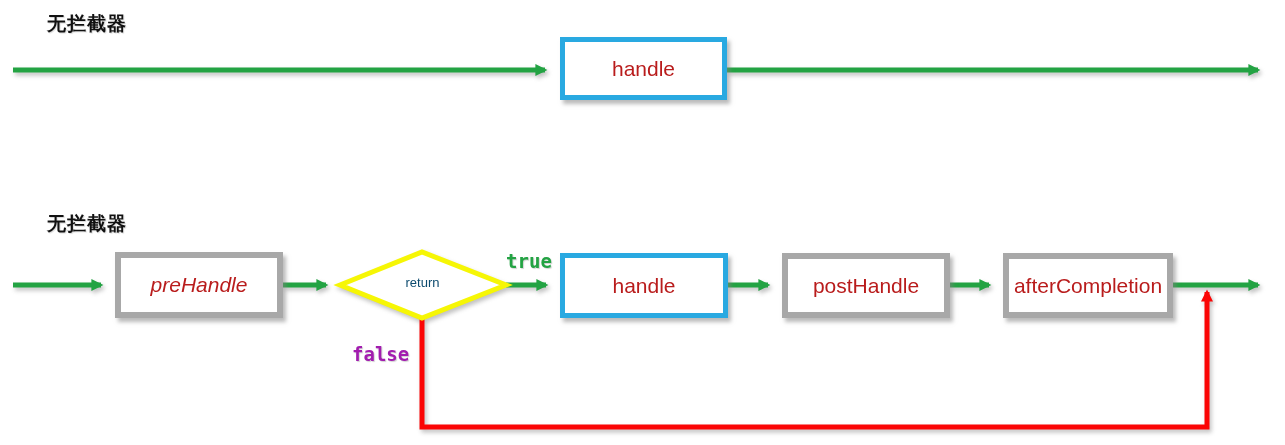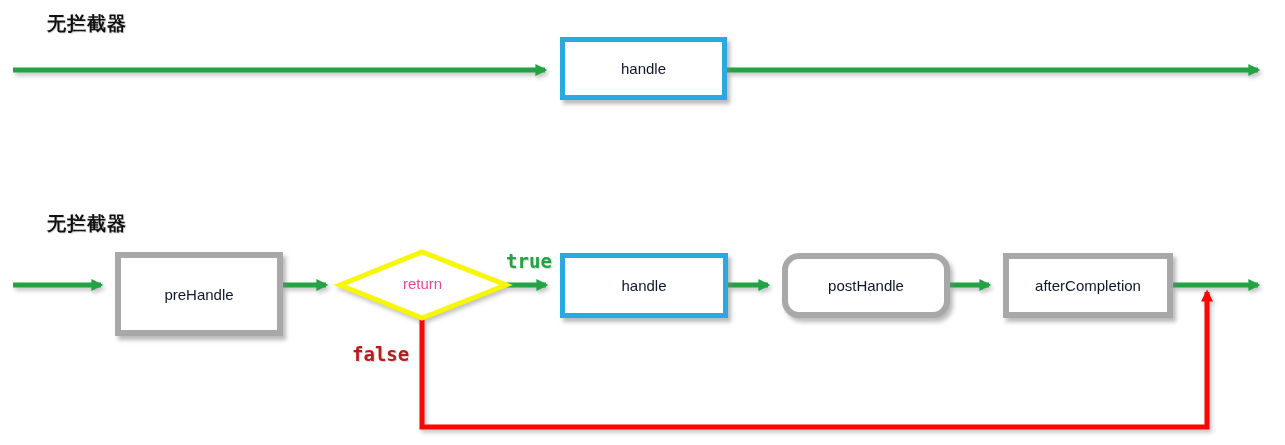--- a/index.html
+++ b/index.html
@@ -31,40 +31,40 @@
     filter: drop-shadow(2px 3px 2px rgba(120,120,120,0.45));
   }
 
   .node {
     position: absolute;
     box-sizing: border-box;
     background: #ffffff;
     display: flex;
     align-items: center;
     justify-content: center;
-    font-size: 15px;
-    color: #0f172a;
+    font-size: 21px;
+    color: #b91c1c;
     box-shadow: 3px 4px 4px rgba(130,130,130,0.55);
   }
   .node.blue { border: 5px solid #29A9E1; }
   .node.gray { border: 6px solid #A8A8A8; }
 
   #node-handle-top       { left: 560px;  top: 37px;  width: 167px; height: 63px; }
-  #node-prehandle        { left: 115px;  top: 252px; width: 168px; height: 84px; }
+  #node-prehandle        { left: 115px;  top: 252px; width: 168px; height: 66px; font-style: italic; }
   #node-handle           { left: 560px;  top: 253px; width: 168px; height: 65px; }
   #node-posthandle       { left: 782px;  top: 253px; width: 168px; height: 65px; }
   #node-aftercompletion  { left: 1003px; top: 253px; width: 170px; height: 65px; }
 
   .decision-label {
     position: absolute;
     left: 345px; top: 275px;
     width: 155px;
     text-align: center;
-    font-size: 15px;
-    color: #ec4899;
+    font-size: 13px;
+    color: #0c4a6e;
   }
   .branch-label {
     position: absolute;
     font-family: "DejaVu Sans Mono", "Liberation Mono", monospace;
     font-weight: 700;
     font-size: 19px;
     text-shadow: 1px 1px 1px rgba(0,0,0,0.18);
   }
   #label-true  { left: 505px; top: 250px; width: 48px; text-align: center; color: #23A343; }
   #label-false { left: 352px; top: 343px; width: 58px; text-align: left;  color: #FB0505; }
@@ -108,27 +108,27 @@
   </div>
 
   <div class="node gray" id="node-prehandle" style="border-color: rgb(168, 168, 168);">
     <span>preHandle</span>
   </div>
 
   <div class="node blue" id="node-handle" style="border-color: rgb(41, 169, 225);">
     <span>handle</span>
   </div>
 
-  <div class="node gray" id="node-posthandle" style="border-color: rgb(168, 168, 168); border-radius: 17px;">
+  <div class="node gray" id="node-posthandle" style="border-color: rgb(168, 168, 168);">
     <span>postHandle</span>
   </div>
 
   <div class="node gray" id="node-aftercompletion" style="border-color: rgb(168, 168, 168);">
     <span>afterCompletion</span>
   </div>
 
   <div class="decision-label">return</div>
 
   <div class="branch-label" id="label-true" style="color: rgb(35, 163, 67);">true</div>
 
-  <div class="branch-label" id="label-false" style="color: #b91c1c;">false</div>
+  <div class="branch-label" id="label-false" style="color: #a21caf;">false</div>
 
 </div>
 
 </body></html>

